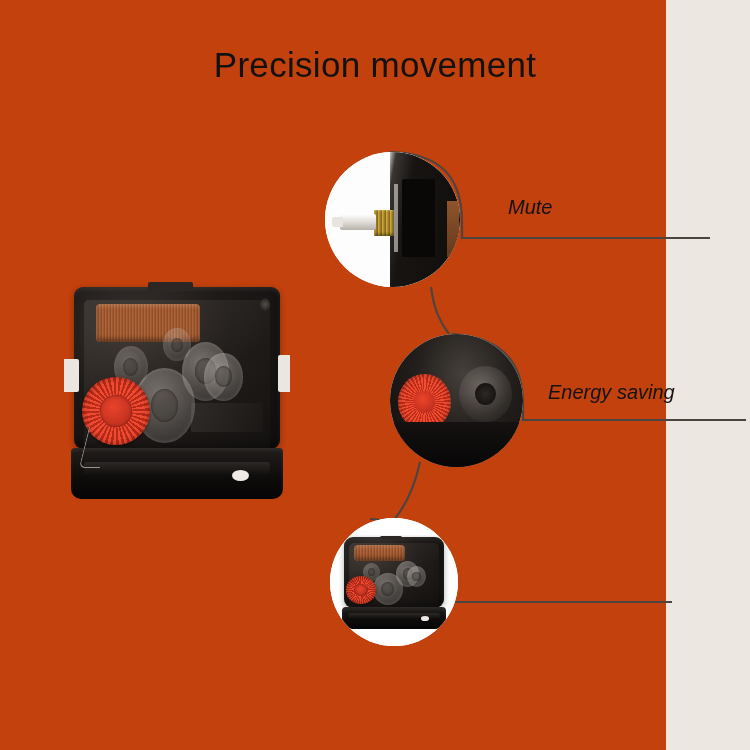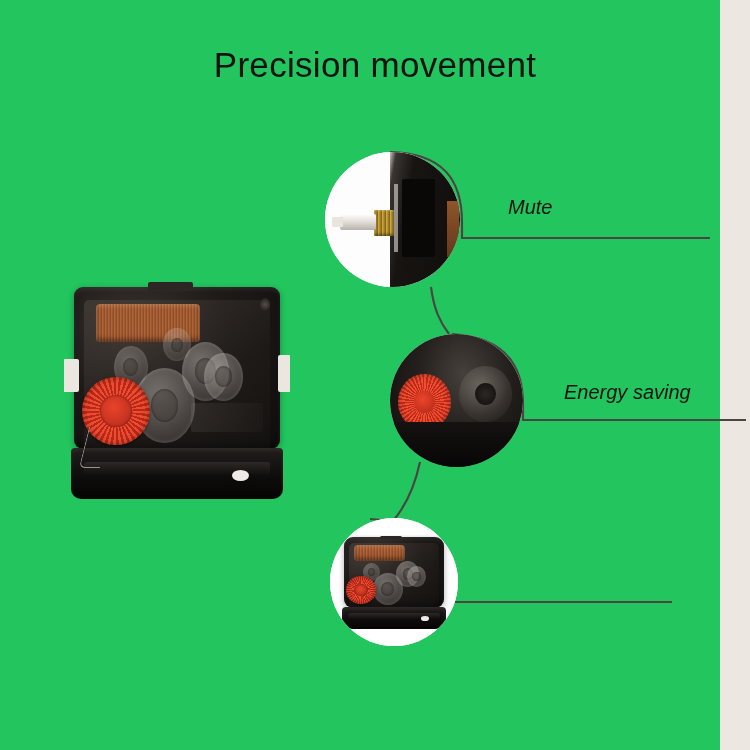--- a/index.html
+++ b/index.html
@@ -12,23 +12,23 @@
     height: 750px;
     background: #ede7e2;
     font-family: "Liberation Sans", sans-serif;
     overflow: hidden;
     position: relative;
   }
 
   #stage {
     position: absolute;
     left: 0; top: 0;
-    width: 720px;
+    width: 666px;
     height: 750px;
-    background: #22c55e;
+    background: #c2410c;
   }
 
   
   #page-title {
     position: absolute;
     left: 0;
     top: 46px;
     width: 750px;
     text-align: center;
     font-size: 35px;
@@ -50,21 +50,21 @@
   
   .callout-label {
     position: absolute;
     font-size: 20px;
     color: #131313;
     white-space: nowrap;
     line-height: 1;
     font-style: italic;
   }
   #label-mute      { left: 508px; top: 197px; }
-  #label-energy    { left: 548px; top: 382px; margin-left: 16px; }
+  #label-energy    { left: 548px; top: 382px; }
   #label-precision { left: 488px; top: 562px; }
 
   
   .movement {
     position: absolute;
     overflow: hidden;
   }
 
   
   .mv-body {

